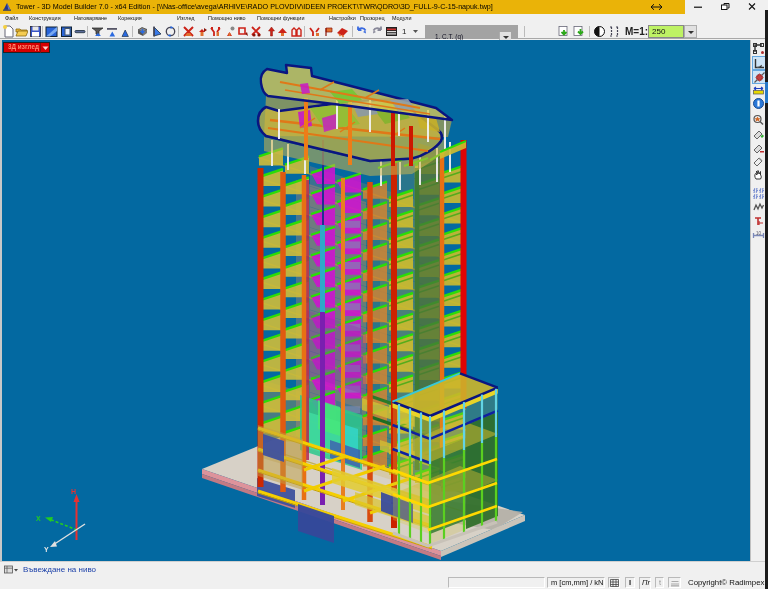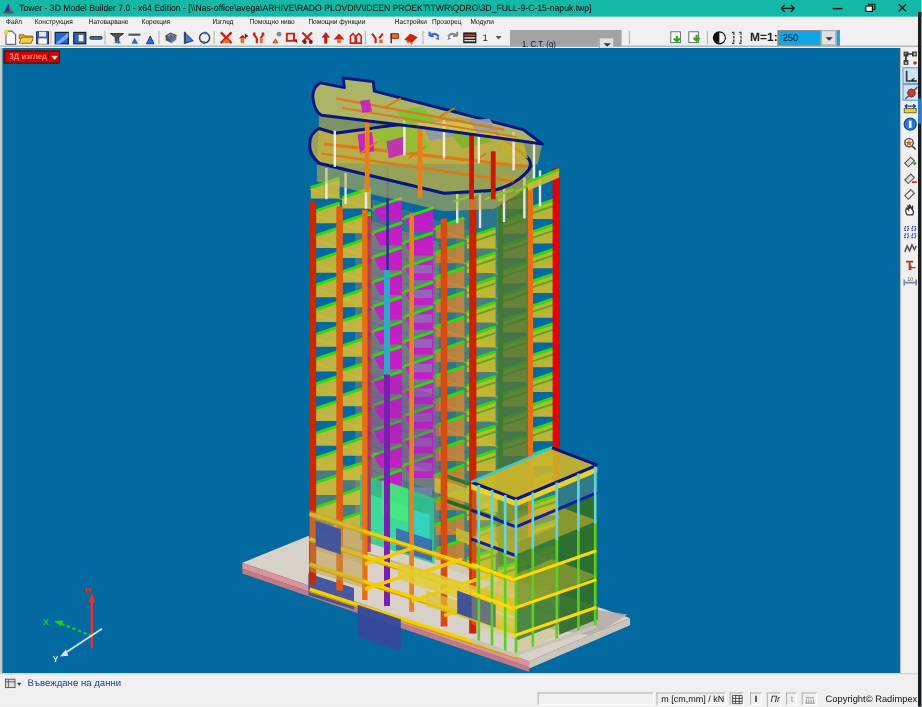--- a/index.html
+++ b/index.html
@@ -1,19 +1,19 @@
 <!DOCTYPE html>
 <html><head><meta charset="utf-8"><style>
 *{margin:0;padding:0;box-sizing:border-box}
 html,body{width:768px;height:589px;overflow:hidden;font-family:"Liberation Sans",sans-serif;background:#f0f0f0}
 #root{position:relative;width:768px;height:589px}
 .abs{position:absolute}
 </style></head><body>
 <div id="root">
-<div class="abs" style="left:0;top:0;width:768px;height:14px;background:#14b8a6">
+<div class="abs" style="left:0;top:0;width:685px;height:14px;background:#eab308">
 <svg class="abs" style="left:2px;top:2px" width="10" height="10" viewBox="0 0 10 10">
         <polygon points="1,9 5,1 9,9" fill="#24348c"></polygon>
         <polygon points="5,1 9,9 6.5,9" fill="#6a7ab8"></polygon>
         <rect x="1" y="7.5" width="8" height="1.5" fill="#555"></rect>
       </svg>
 <div class="abs" style="left:16px;top:1px;font-size:8.5px;line-height:12px;color:#000;white-space:nowrap;transform:scale(0.845,0.9);transform-origin:0 0">Tower - 3D Model Builder 7.0 - x64 Edition - [\\Nas-office\avega\ARHIVE\RADO PLOVDIV\IDEEN PROEKT\TWR\QDRO\3D_FULL-9-C-15-napuk.twp]</div>
 <svg class="abs" style="left:650px;top:3px" width="110" height="8" viewBox="0 0 110 8">
         <path d="M1,4 h11 m-11,0 l3,-2.8 m-3,2.8 l3,2.8 m8,-2.8 l-3,-2.8 m3,2.8 l-3,2.8" stroke="#111" stroke-width="1" fill="none"></path>
         <rect x="44" y="3.6" width="8" height="1.2" fill="#111"></rect>
         <path d="M74,2 v-1.5 h5 v4.5 h-1.5" fill="none" stroke="#111" stroke-width="1"></path>
@@ -176,21 +176,21 @@
         <path d="M8.5,4 v4.5 m-2.5,-2 l2.5,2.5 2.5,-2.5" stroke="#2aa818" stroke-width="1.8" fill="none"></path>
       </svg>
 <svg class="abs" style="left:593px;top:1px" width="13" height="13" viewBox="0 0 13 13">
         <circle cx="6.5" cy="6.5" r="5" fill="#fff" stroke="#111" stroke-width="1"></circle>
         <path d="M6.5,1.5 a5,5 0 0 0 0,10 z" fill="#111"></path>
       </svg>
 <svg class="abs" style="left:608px;top:1px" width="13" height="13" viewBox="0 0 13 13">
         <path d="M2,2 h3 M3.5,2 v9 M2,11 h3 M8,2 h3 M9.5,2 v9 M8,11 h3" stroke="#445" stroke-width="1.2" fill="none" stroke-dasharray="2,1"></path>
       </svg>
 <div class="abs" style="left:625px;top:2px;font-size:10px;line-height:11px;color:#222;font-weight:bold">M=1:</div>
-<div class="abs" style="left:648px;top:1px;width:52px;height:13px;background:#0ea5e9;border:1px solid #888">
+<div class="abs" style="left:648px;top:1px;width:36px;height:13px;background:#bef264;border:1px solid #888">
         <div class="abs" style="left:3px;top:0px;font-size:8px;line-height:11px;color:#111">250</div>
       </div>
 <div class="abs" style="left:684px;top:1px;width:13px;height:13px;background:#e1e1e1;border:1px solid #adadad">
         <svg style="position:absolute;left:2px;top:4px" width="8" height="5" viewBox="0 0 8 5">
           <path d="M1,1 L4,4 L7,1 z" fill="#333"></path>
         </svg>
       </div>
 </div>
 <div class="abs" style="left:0;top:40px;width:750px;height:521px;background:#0369a1">
 <div class="abs" style="left:0;top:0;width:2px;height:521px;background:#c8c8c8"></div>
@@ -797,21 +797,21 @@
       </div>
 </div>
 <div class="abs" style="left:765px;top:10px;width:3px;height:579px;background:#1c1c1c"></div>
 <div class="abs" style="left:765px;top:82px;width:3px;height:21px;background:#2878c8"></div>
 <div class="abs" style="left:0;top:561px;width:765px;height:16px;background:#f0f0f0;border-top:1px solid #d0d0d0">
 <svg class="abs" style="left:4px;top:3px" width="14" height="10" viewBox="0 0 14 10">
         <rect x="0.5" y="1" width="8" height="7" fill="#ddd" stroke="#555" stroke-width="0.8"></rect>
         <path d="M0.5,3.2 h8 M3,1 v7" stroke="#555" stroke-width="0.7"></path>
         <path d="M10,4 l2,2.5 2,-2.5 z" fill="#444"></path>
       </svg>
-<div class="abs" style="left:23px;top:2px;font-size:8px;line-height:12px;color:#1a3fa8">Въвеждане на данни</div>
+<div class="abs" style="left:23px;top:2px;font-size:8px;line-height:12px;color:#1a3fa8">Въвеждане на ниво</div>
 </div>
 <div class="abs" style="left:0;top:577px;width:765px;height:12px;background:#f0f0f0;font-size:7.5px;color:#111">
 <div class="abs" style="left:448px;top:0px;width:97px;height:11px;border:1px solid #b9b9b9;border-right-color:#fff;border-bottom-color:#fff;"></div>
 <div class="abs" style="left:547px;top:0px;width:58px;height:11px;border:1px solid #b9b9b9;border-right-color:#fff;border-bottom-color:#fff;">
         <div class="abs" style="left:3px;top:0;line-height:10px;white-space:nowrap">m [cm,mm] / kN</div>
       </div>
 <div class="abs" style="left:608px;top:0px;width:12px;height:11px;border:1px solid #b9b9b9;border-right-color:#fff;border-bottom-color:#fff;">
         <svg style="position:absolute;left:1px;top:1px" width="9" height="8" viewBox="0 0 9 8">
           <path d="M0.5,0.5 h8 v7 h-8 z M0.5,3 h8 M0.5,5.5 h8 M3,0.5 v7 M6,0.5 v7" stroke="#333" stroke-width="0.7" fill="none"></path>
         </svg>

